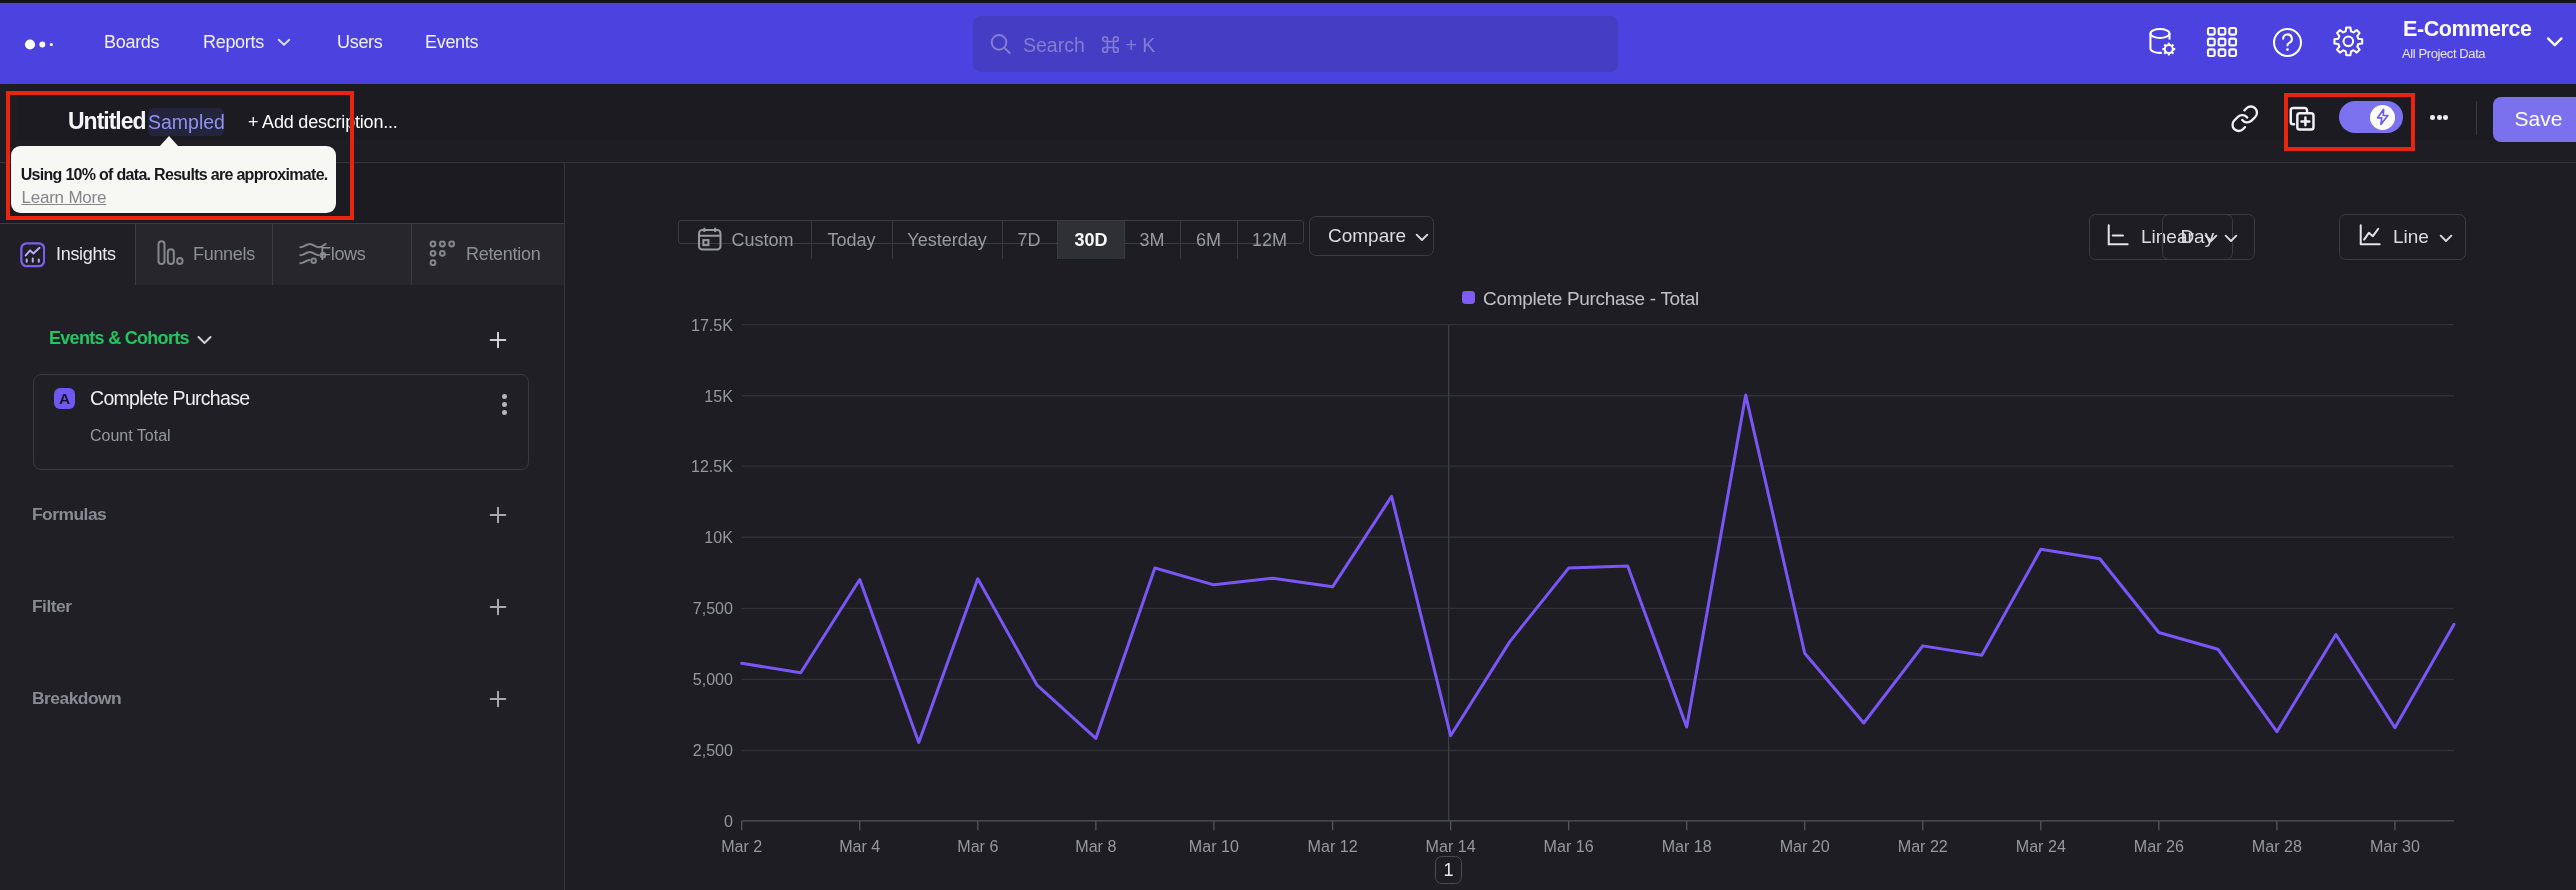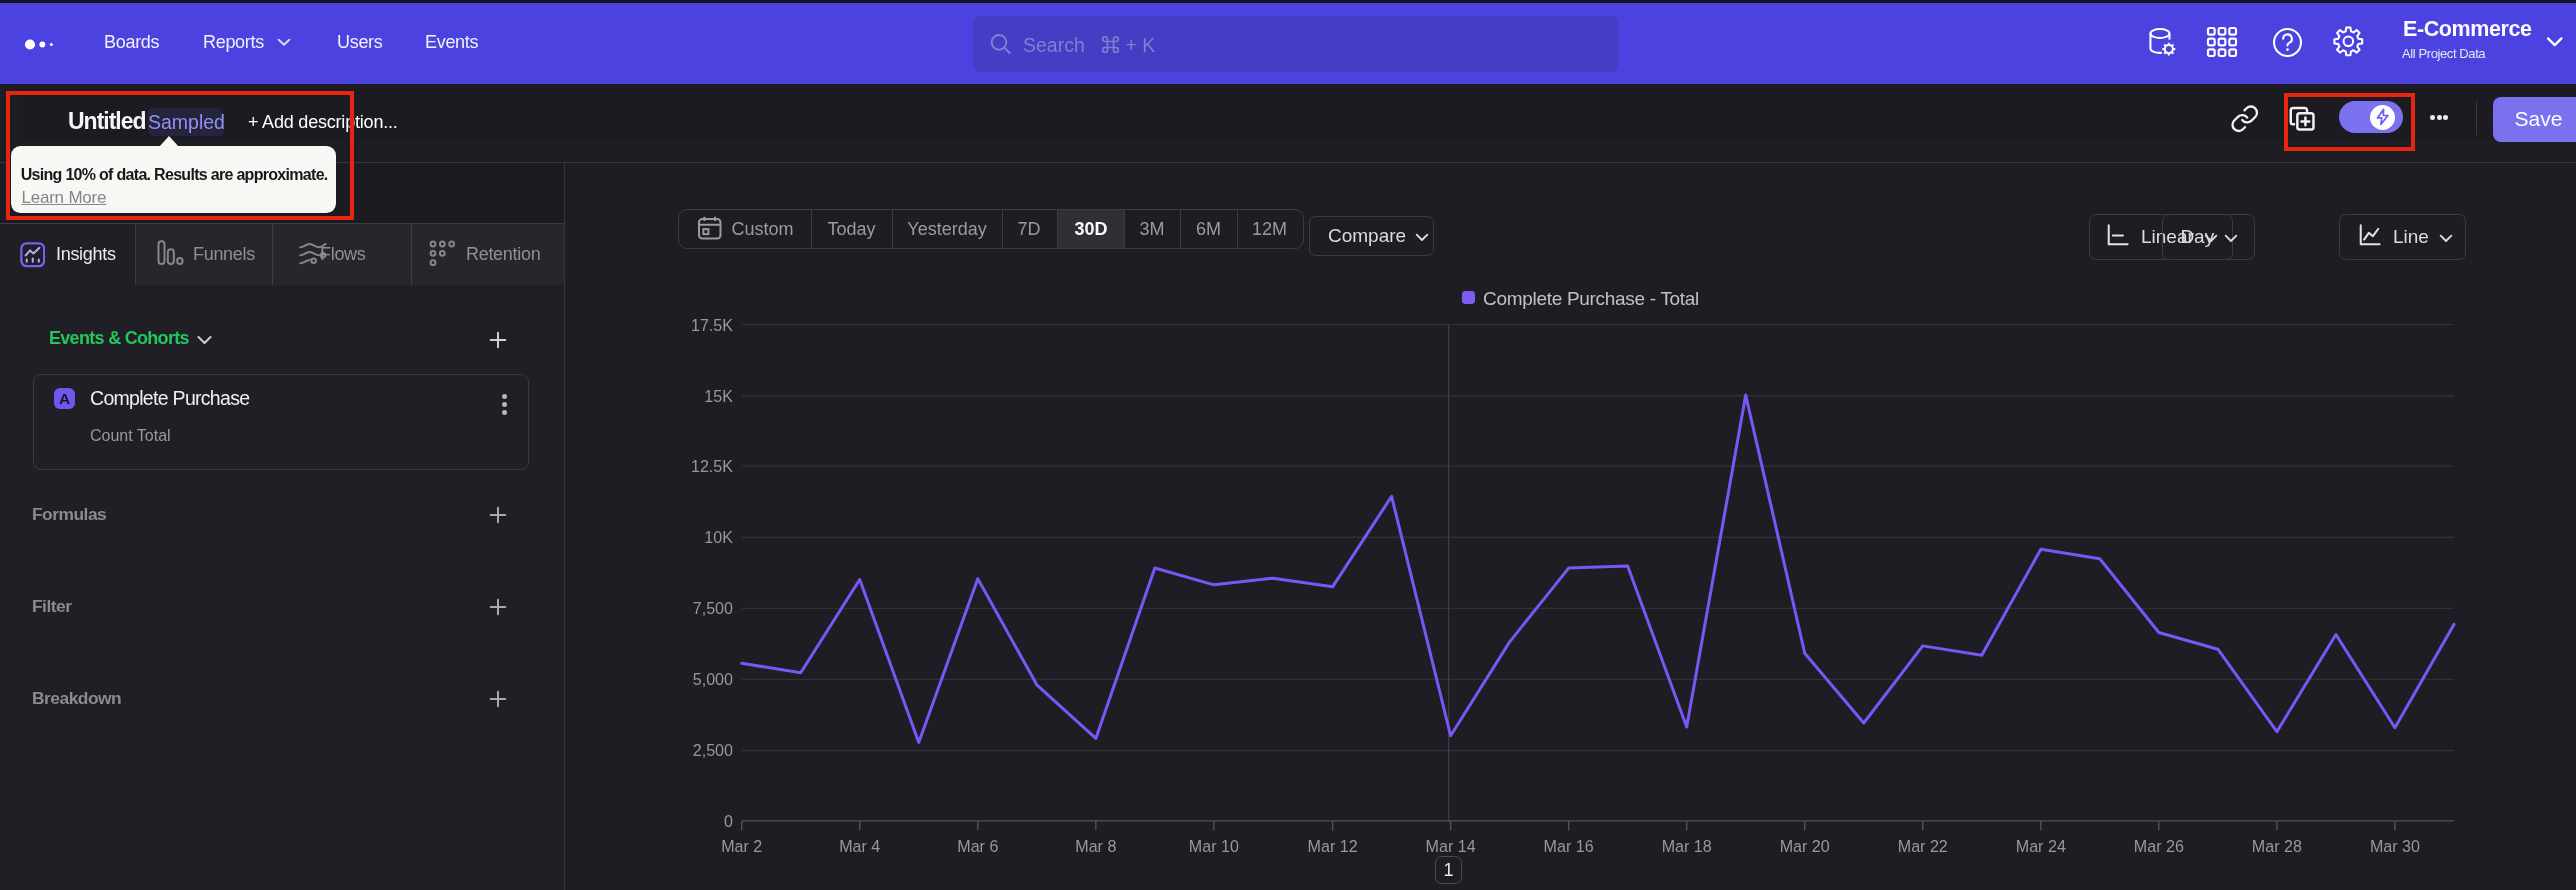--- a/index.html
+++ b/index.html
@@ -48,21 +48,21 @@
   .sbhead { position:absolute; font-size:18px; font-weight:bold; letter-spacing:-0.7px; color:#22c55e; }
   .sbsec  { position:absolute; font-size:17.4px; font-weight:bold; letter-spacing:-0.5px; color:#8a8a92; }
   #evcard { position:absolute; left:33px; top:210px; width:496px; height:96px; border:1.3px solid #393940; border-radius:8px; }
   #abadge { position:absolute; left:20px; top:13.4px; width:21px; height:21px; border-radius:6px; background:#6e58f0;
      color:#16162a; font-size:15.4px; font-weight:bold; text-align:center; line-height:21.5px; }
   #cptitle { position:absolute; left:56px; top:12px; font-size:19.5px; font-weight:500; letter-spacing:-0.7px; color:#f0f0f2; }
   #cttext { position:absolute; left:56px; top:52px; font-size:16px; color:#98989f; }
   .vdots span { position:absolute; left:468px; width:4.7px; height:4.7px; border-radius:50%; background:#b5b5ba; }
   .plus { position:absolute; color:#d0d0d5; }
   
-  #segctl { position:absolute; left:112px; top:45px; width:626px; height:40px; border:1.3px solid #3b3b42; border-radius:9px; }
+  #segctl { position:absolute; left:112px; top:56px; width:626px; height:24px; border:1.3px solid #3b3b42; border-radius:3px; }
   .segcell { position:absolute; top:0; height:38px; line-height:38px; text-align:center; font-size:18px; color:#9a9aa1; }
   .segsep { position:absolute; top:0; width:1.3px; height:38px; background:#3b3b42; }
   #seg30 { background:#2f2f36; color:#fafafa; font-weight:bold; }
   .ctlbtn { position:absolute; border:1.3px solid #3b3b42; border-radius:6.7px; color:#dcdce0; font-size:19px; }
   
   #legend { position:absolute; left:896px; top:127px; height:13.4px; }
   #legsq { position:absolute; left:0; top:0; width:13.4px; height:13.4px; border-radius:3.4px; background:#7e5bf5; }
   #legtx { position:absolute; left:21px; top:-3.4px; font-size:19px; letter-spacing:-0.3px; color:#c0c0c6; white-space:nowrap; }
   #pgbox { position:absolute; left:869px; top:692px; width:27px; height:27.5px; border:1.3px solid #4a4a51; border-radius:6.7px;
      color:#e8e8ec; font-size:18px; text-align:center; line-height:27px; }

